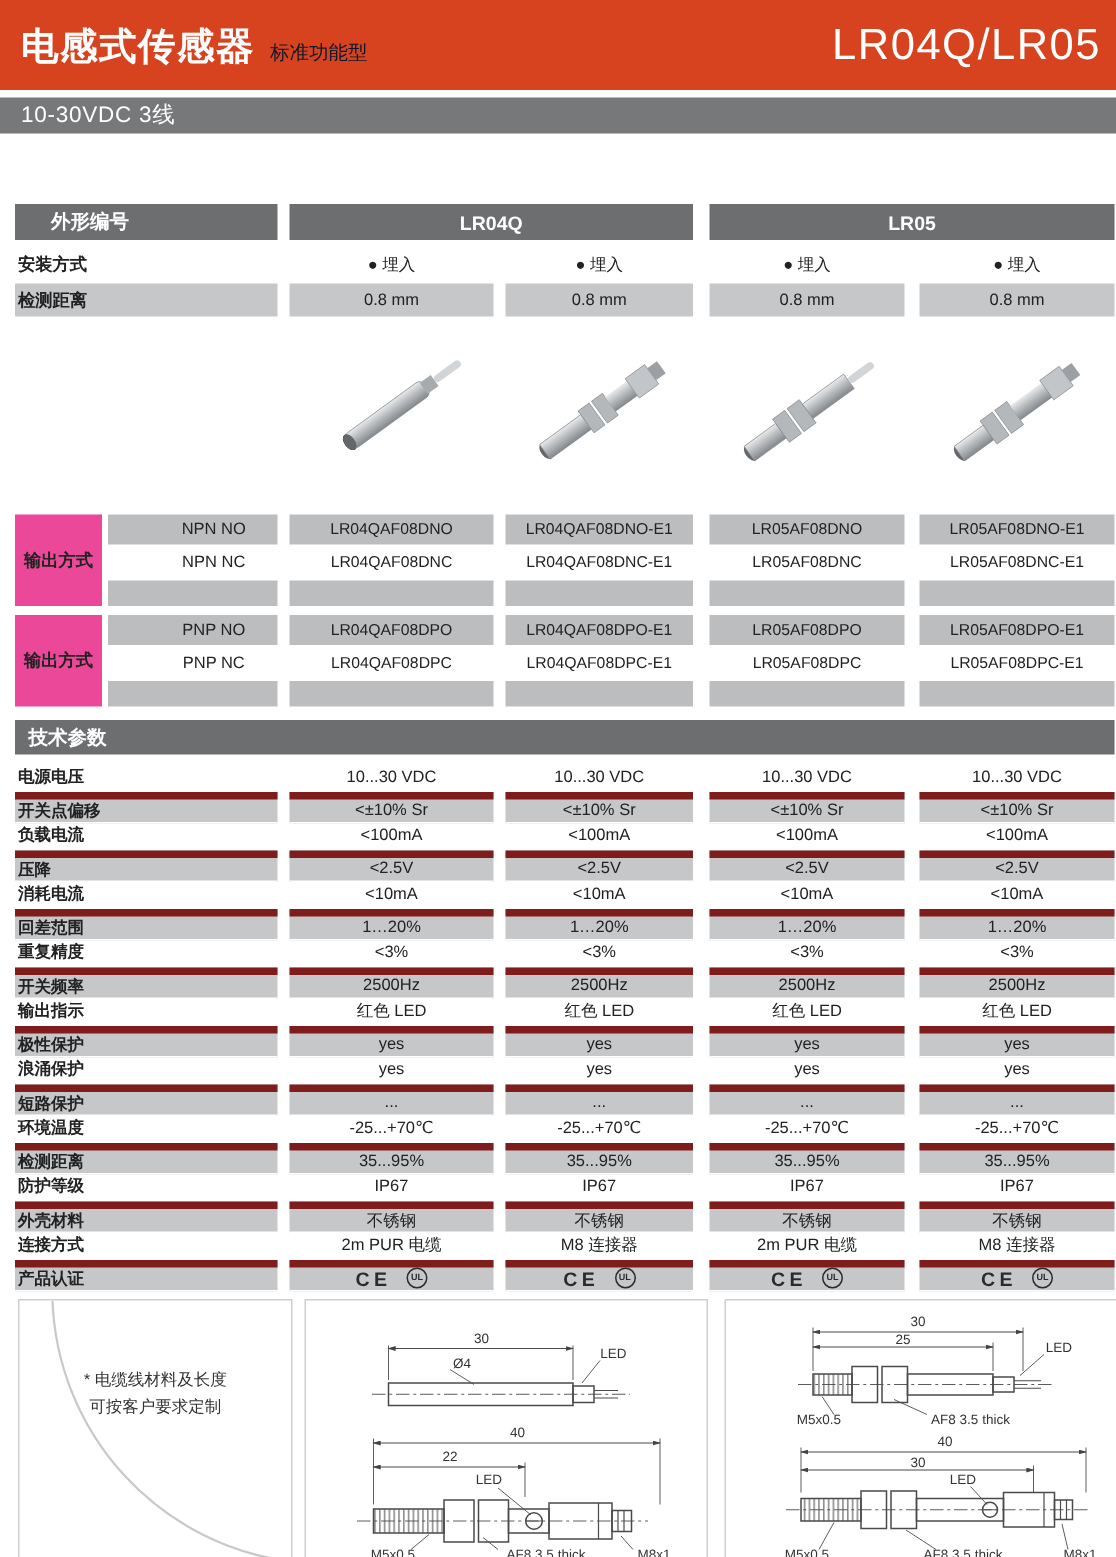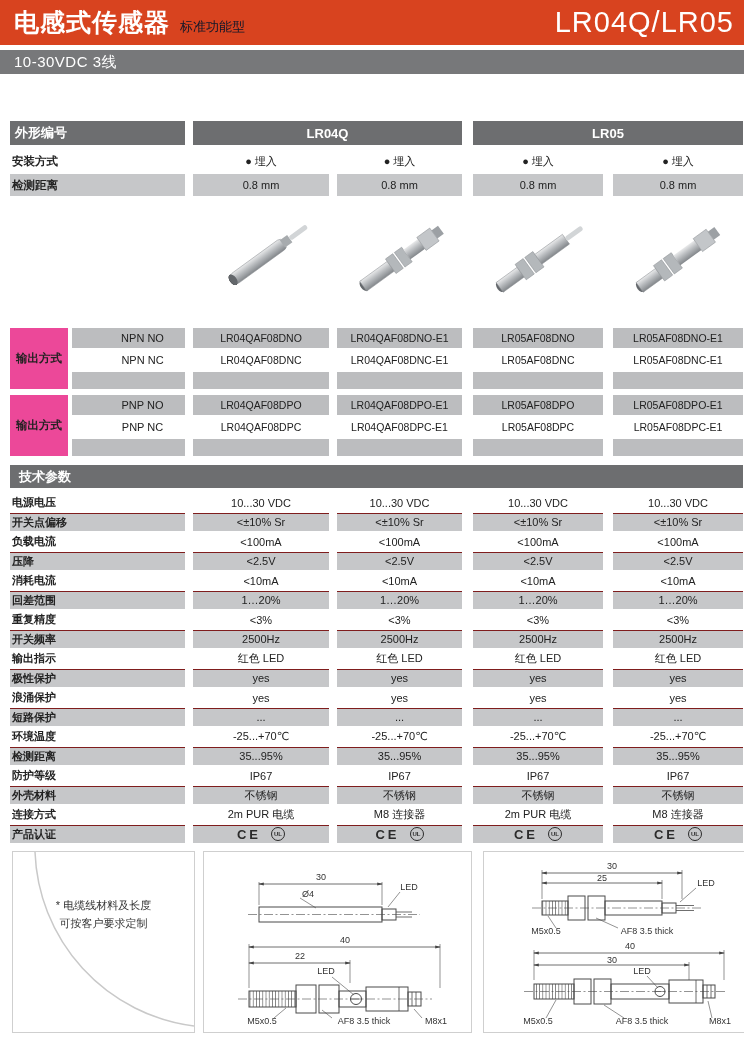--- a/index.html
+++ b/index.html
@@ -1,34 +1,34 @@
 <!DOCTYPE html>
 <html><head>
 <meta charset="utf-8">
 <style>
   * { margin:0; padding:0; box-sizing:border-box; }
   html,body { background:#fff; }
   body { width:744px; height:1038px; font-family:"Liberation Sans","DejaVu Sans",sans-serif; color:#333; overflow:hidden; }
 
   
-  .topbar { height:45px; background:#d8431f; display:flex; align-items:center; justify-content:space-between; padding:0 10px 0 14px; }
+  .topbar { height:60px; background:#d8431f; display:flex; align-items:center; justify-content:space-between; padding:0 10px 0 14px; }
   .title-group { display:flex; align-items:baseline; gap:10px; }
   .title { color:#fff; font-size:25px; font-weight:bold; letter-spacing:1px; }
   .subtitle { color:#0f172a; font-size:13px; }
   .model { color:#fff; font-size:29px; font-weight:500; letter-spacing:1px; }
   .subbar { height:24px; margin-top:5px; background:#77787a; color:#fff; font-size:15px; line-height:24px; padding-left:14px; letter-spacing:.5px; }
 
   
   .content { margin-top:47px; padding-left:10px; padding-right:1px; }
   .row { display:grid; grid-template-columns:175px 8px 136px 8px 125px 11px 130px 10px 130px; align-items:stretch; }
   .row > .c0{grid-column:1} .row > .c1{grid-column:3} .row > .c2{grid-column:5} .row > .c3{grid-column:7} .row > .c4{grid-column:9}
   .hdr-row { display:grid; grid-template-columns:175px 8px 269px 11px 270px; height:24px; margin-bottom:4px; }
   .hdr-row > .h0{grid-column:1} .hdr-row > .h1{grid-column:3} .hdr-row > .h2{grid-column:5}
   .dk { background:#6d6e70; color:#fff; font-size:13px; font-weight:bold; display:flex; align-items:center; }
-  .corner { padding-left:5px; }
+  .corner { padding-left:24px; }
   .group { justify-content:center; }
 
   .lbl { font-size:11.5px; color:#222; font-weight:600; display:flex; align-items:center; padding-left:2px; }
   .val { font-size:11px; color:#222; display:flex; align-items:center; justify-content:center; }
   .ovrow { height:25px; }
   .ovrow2 { height:22px; }
   .shade .lbl, .shade .val { background:#c6c7c9; }
 
   
   .photos { height:132px; }
@@ -42,21 +42,21 @@
   .ocell { font-size:10.5px; color:#222; display:flex; align-items:center; justify-content:center; }
   .otype { font-size:11px; color:#222; display:flex; align-items:center; justify-content:center;padding-left:28px; }
   .gcell { background:#bcbdbf; }
   .outsep { height:6px; }
 
   
   .section-bar { height:23px; margin-top:9px; background:#6d6e70; color:#fff; font-size:13px; font-weight:bold; line-height:23px; padding-left:9px; margin-bottom:5px; }
   .t { height:19.5px; }
   .t .lbl { font-size:11px; }
   .t .val { font-size:11px; }
-  .t.shade .lbl, .t.shade .val { background:#c6c7c9; border-top:1px solid #7f1d1d; border-bottom:1px solid #fff; }
+  .t.shade .lbl, .t.shade .val { background:#c6c7c9; border-top:5px solid #7f1d1d; border-bottom:1px solid #fff; }
   .ce { font-size:13px; font-weight:bold; letter-spacing:3px; color:#2b2b2b; margin-right:10px; }
   .ulb { width:14px; height:14px; border:1.2px solid #2b2b2b; border-radius:50%; display:inline-flex; align-items:center; justify-content:center; font-size:6px; font-weight:bold; color:#2b2b2b; }
 
   
   .bottom-row { display:grid; grid-template-columns:183px 8px 269px 11px 270px; margin-top:7px; margin-left:-8px; padding-left:10px; height:180px; }
   .bottom-row > .b0{grid-column:1} .bottom-row > .b1{grid-column:3} .bottom-row > .b2{grid-column:5}
   .panel { border:1px solid #cfcfcf; background:#fff; position:relative; }
   .notebox .arc { position:absolute; left:0; top:0; }
   .note-text { position:absolute; left:0; right:0; top:44px; text-align:center; font-size:11px; color:#333; line-height:18px; }
   svg text { font-family:"Liberation Sans","DejaVu Sans",sans-serif; }

